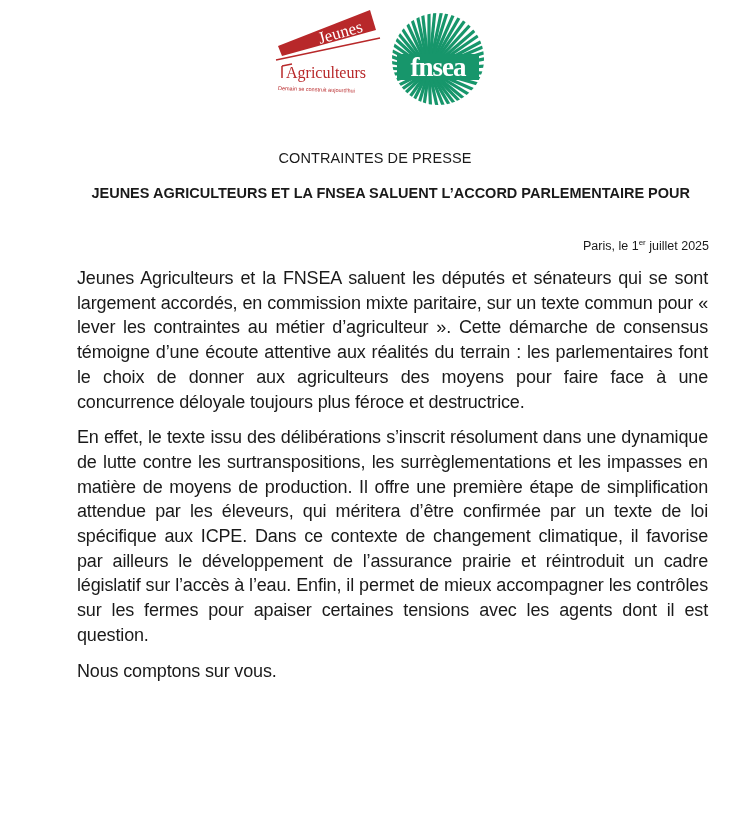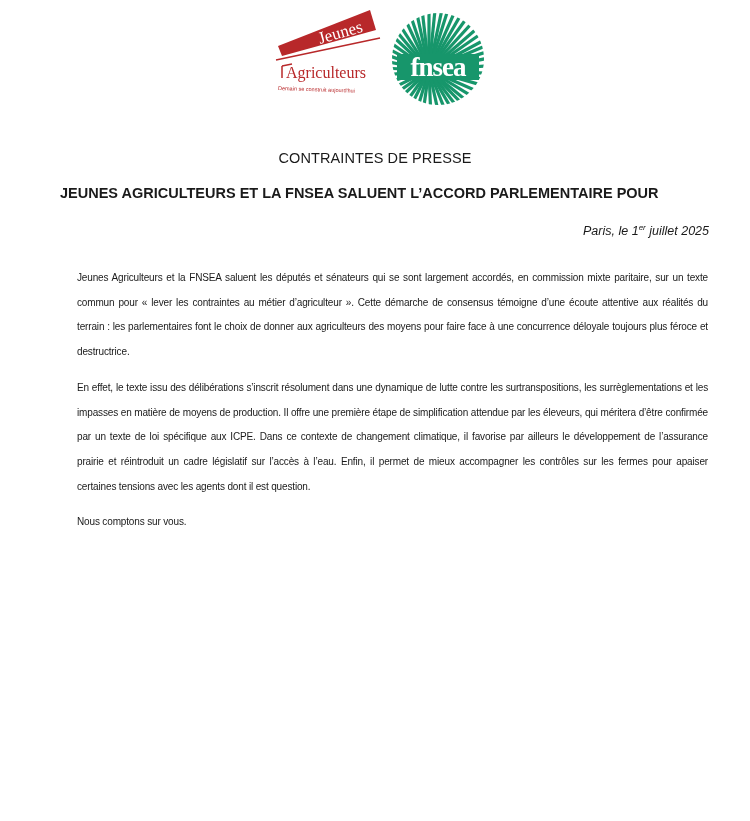--- a/index.html
+++ b/index.html
@@ -3,26 +3,26 @@
 <meta charset="utf-8">
 <style>
   html, body { margin: 0; padding: 0; background: #ffffff; }
   body { width: 750px; height: 821px; position: relative; overflow: hidden;
          font-family: "Liberation Sans", "DejaVu Sans", sans-serif; color: #1a1a1a; }
   .logos { position: absolute; top: 6px; left: 0; width: 750px; height: 100px; }
   .ja-logo { position: absolute; left: 272px; top: 2px; width: 112px; height: 92px; }
   .fnsea-logo { position: absolute; left: 389px; top: 4px; width: 98px; height: 98px; }
   .kicker { position: absolute; top: 150px; left: 0; width: 750px; text-align: center;
             font-size: 14.5px; letter-spacing: 0.1px; }
-  .title { position: absolute; top: 181px; left: 60px; width: 630px; text-align: left;
+  .title { position: absolute; top: 181px; left: 60px; width: 630px; text-align: right;
            font-weight: bold; font-size: 14.5px; line-height: 25px; }
-  .dateline { position: absolute; top: 223px; right: 41px; font-style: italic; font-size: 12.5px; }
+  .dateline { position: absolute; top: 238px; right: 41px; font-size: 12.5px; }
   .dateline sup { font-size: 8px; }
   .body { position: absolute; top: 266px; left: 77px; width: 631px; }
-  .para { margin: 0 0 11px 0; font-size: 10px; line-height: 24.7px; text-align: justify;
+  .para { margin: 0 0 11px 0; font-size: 18px; line-height: 24.7px; text-align: justify;
           font-family: "Liberation Sans Narrow", "Liberation Sans", sans-serif; letter-spacing: -0.15px; }
 </style>
 </head>
 <body>
 
 <div class="logos">
   <svg class="ja-logo" viewBox="0 0 112 92">
     <polygon points="6,38 98,2 104,22 10,48" fill="#b8282a"></polygon>
     <line x1="4" y1="52" x2="108" y2="30" stroke="#b8282a" stroke-width="1.5"></line>
     <text x="48" y="36" fill="#ffffff" font-family="Liberation Serif, serif" font-size="17" transform="rotate(-16 48 36)">Jeunes</text>

